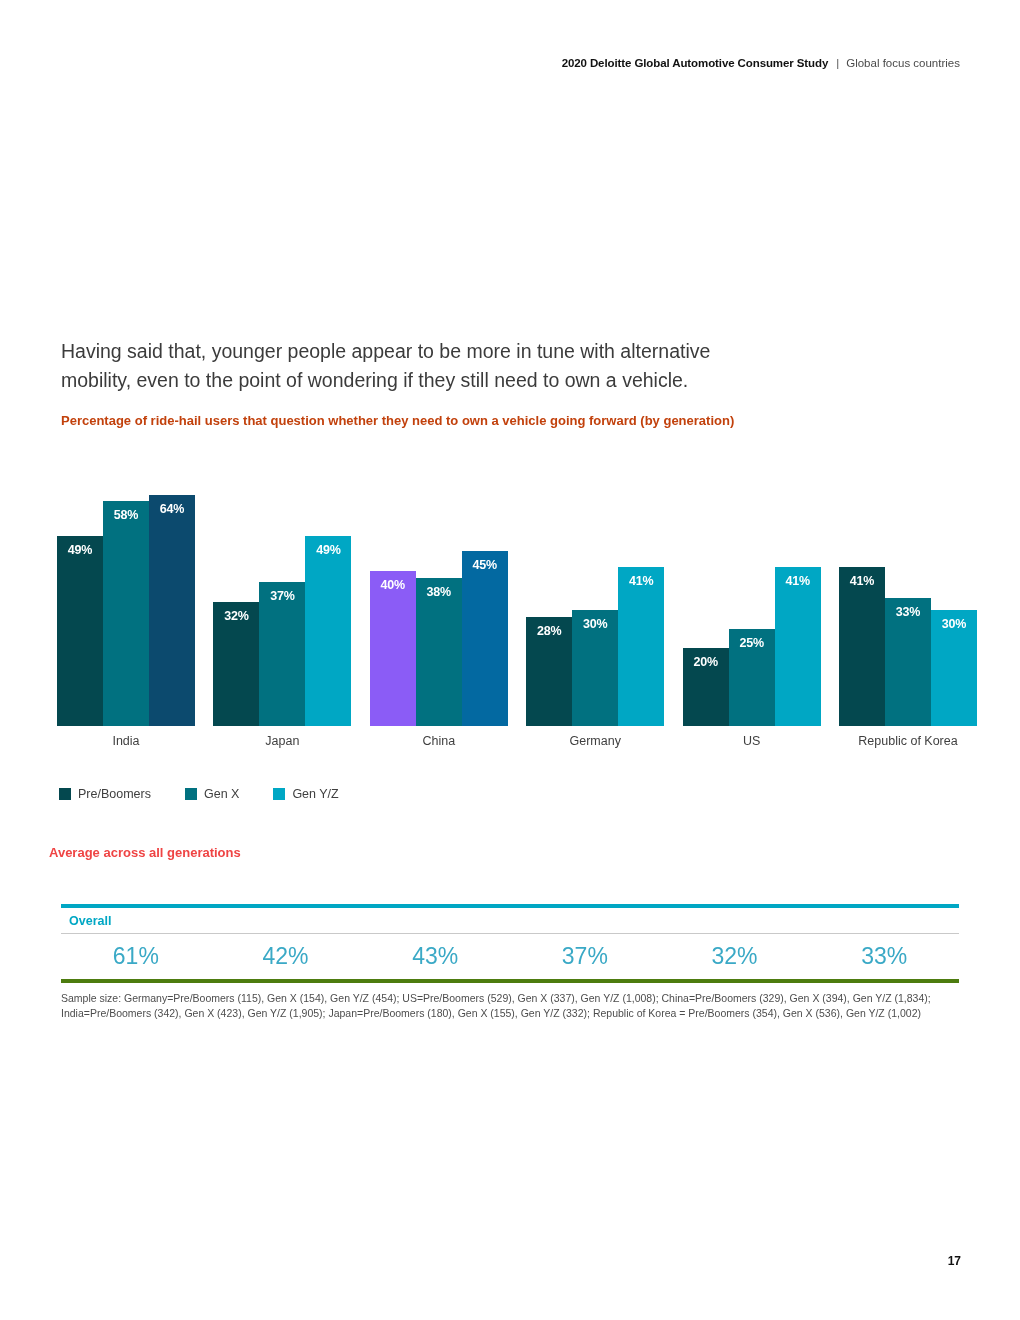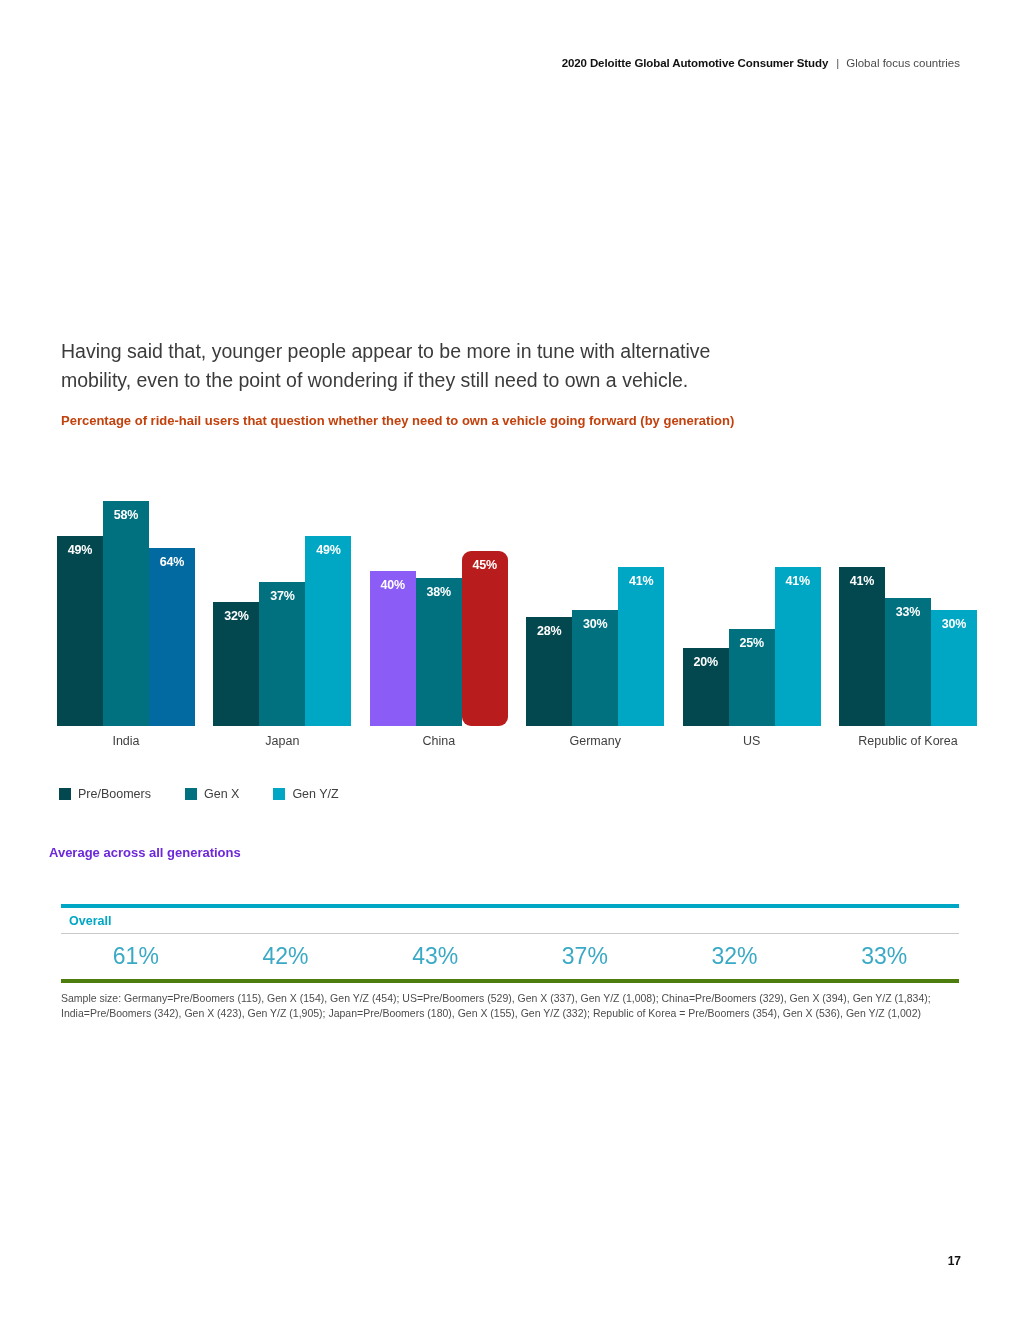--- a/index.html
+++ b/index.html
@@ -139,21 +139,21 @@
     color: #3f3f3f;
   }
 
   
   .avg-heading {
     position: absolute;
     left: 49px;
     top: 845px;
     font-size: 13px;
     font-weight: bold;
-    color: #6d28d9;
+    color: #ef4444;
   }
   .avg-table {
     position: absolute;
     left: 61px;
     top: 904px;
     width: 898px;
   }
   .avg-rule-top {
     height: 4px;
     width: 100%;
@@ -226,21 +226,21 @@
 
 <div class="chart" id="chart">
     <div class="group" style="left: 0px; width: 138px;">
       <div class="bars">
         <div class="bar" style="height: 190.235px; background: rgb(4, 72, 79);">
           <span class="bar-label">49%</span>
         </div>
         <div class="bar" style="height: 225.176px; background: rgb(1, 113, 128);">
           <span class="bar-label">58%</span>
         </div>
-        <div class="bar" style="height: 178px; background: #0369a1;">
+        <div class="bar" style="height: 231px; background: #0c4a6e;">
           <span class="bar-label">64%</span>
         </div>
       </div>
       <div class="cat-label">India</div>
     </div>
     <div class="group" style="left: 156.4px; width: 138px;">
       <div class="bars">
         <div class="bar" style="height: 124.235px; background: rgb(4, 72, 79);">
           <span class="bar-label">32%</span>
         </div>
@@ -254,21 +254,21 @@
       <div class="cat-label">Japan</div>
     </div>
     <div class="group" style="left: 312.8px; width: 138px;">
       <div class="bars">
         <div class="bar" style="height: 155.294px; background: #8b5cf6;">
           <span class="bar-label">40%</span>
         </div>
         <div class="bar" style="height: 147.529px; background: rgb(1, 113, 128);">
           <span class="bar-label">38%</span>
         </div>
-        <div class="bar" style="height: 174.706px; background: #b91c1c; border-radius: 9px;">
+        <div class="bar" style="height: 174.706px; background: #0369a1;">
           <span class="bar-label">45%</span>
         </div>
       </div>
       <div class="cat-label">China</div>
     </div>
     <div class="group" style="left: 469.2px; width: 138px;">
       <div class="bars">
         <div class="bar" style="height: 108.706px; background: rgb(4, 72, 79);">
           <span class="bar-label">28%</span>
         </div>

